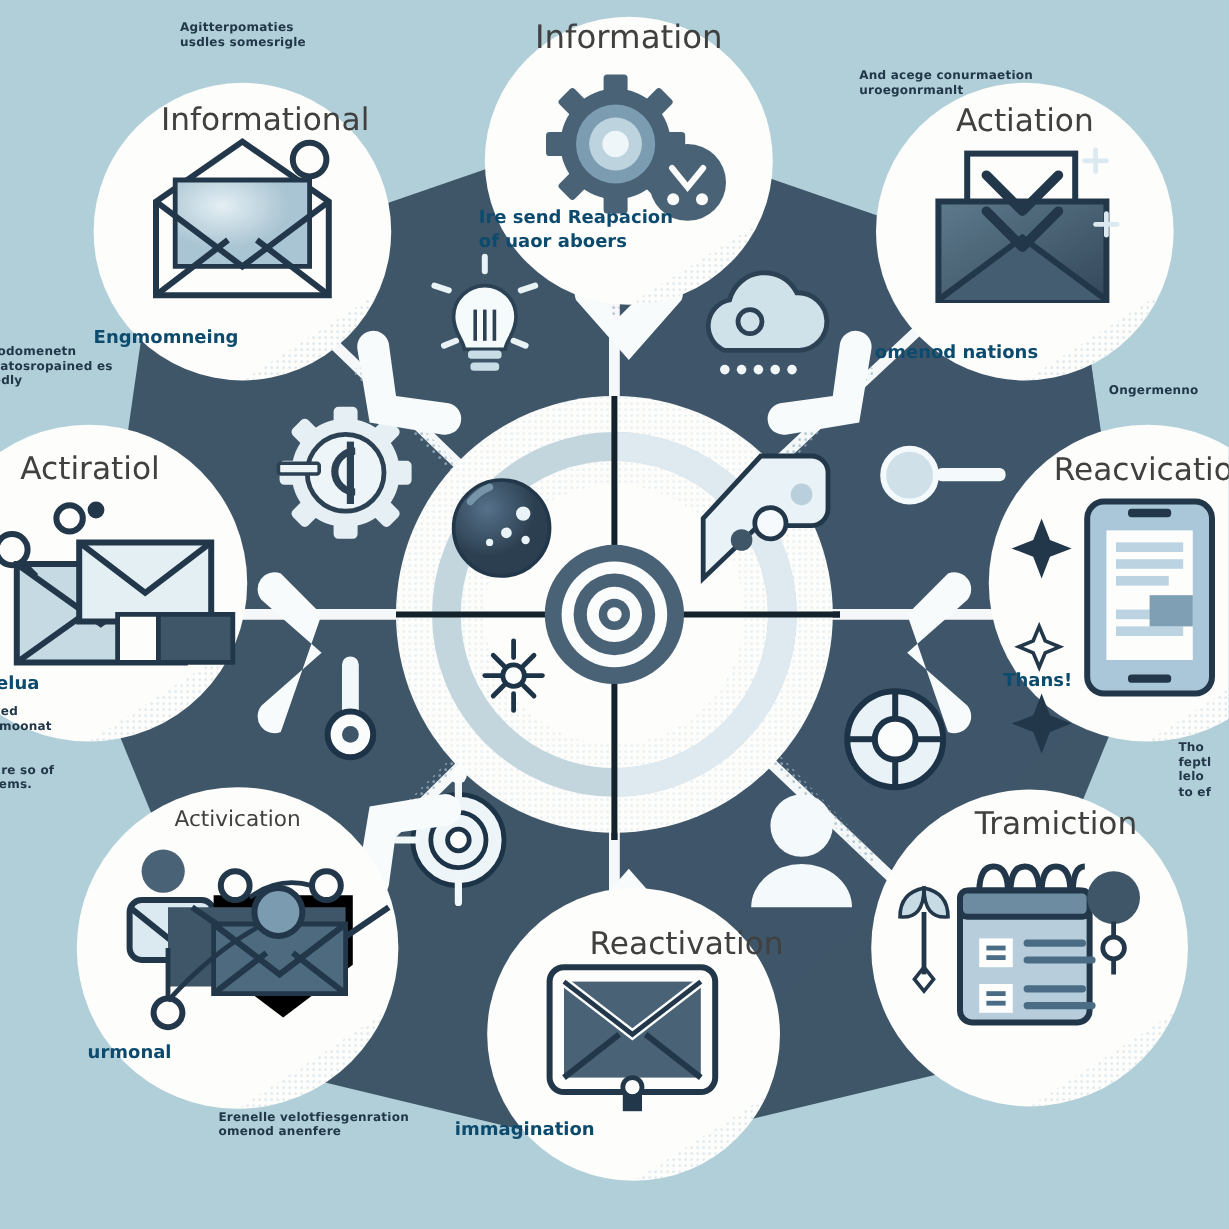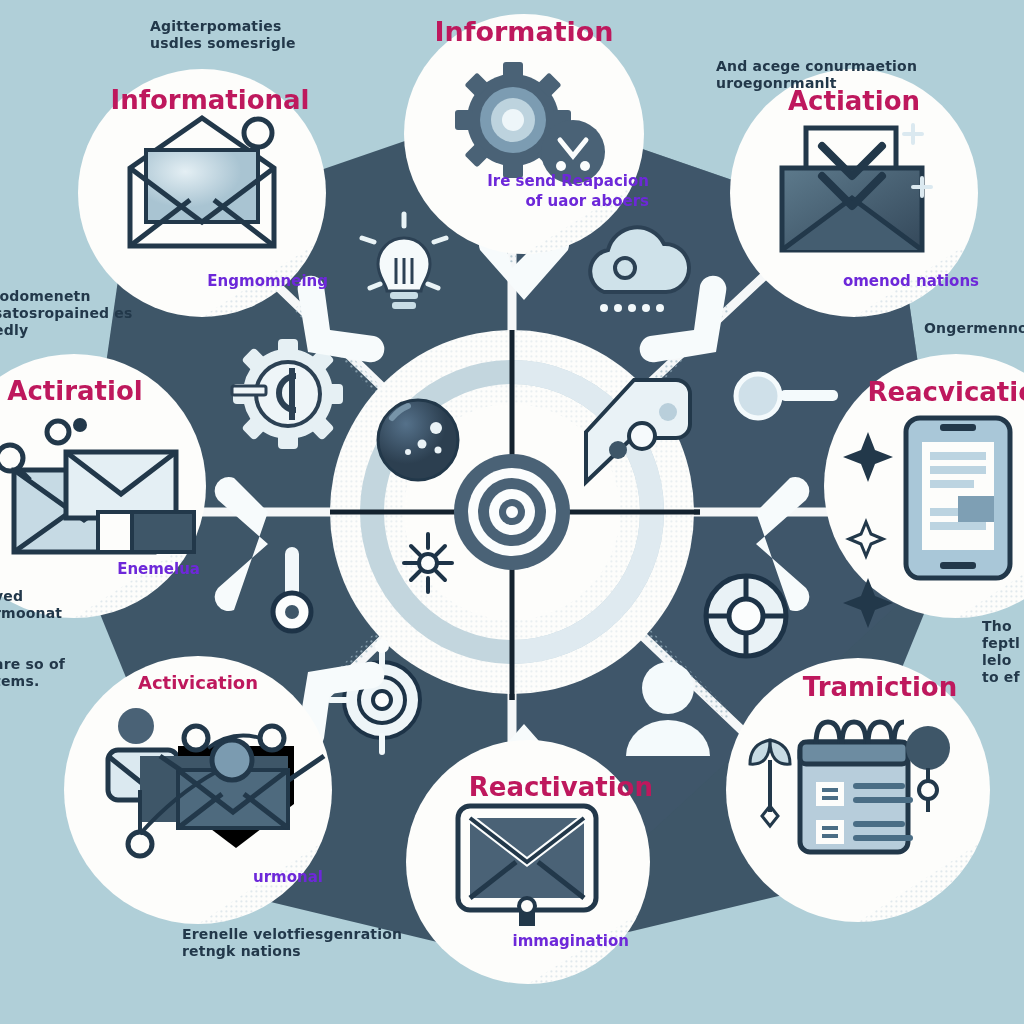--- a/index.html
+++ b/index.html
@@ -5,26 +5,26 @@
   html,body{margin:0;padding:0;background:#b0cfd8;}
   body{width:1024px;height:1024px;overflow:hidden;
        font-family:"DejaVu Sans","Liberation Sans",sans-serif;}
   #stage{position:relative;width:1024px;height:1024px;background:#b0cfd8;}
 
   svg.layer{position:absolute;left:0;top:0;width:1024px;height:1024px;}
 
   
   .ann{position:absolute;color:#22384a;font-weight:700;letter-spacing:.2px;
        line-height:1.22;white-space:pre-line;}
-  .ann.sm{font-size:14px;}
-
-  .node-title{position:absolute;color:#be185d;font-weight:700;
+  .ann.sm{font-size:10px;}
+
+  .node-title{position:absolute;color:#404040;font-weight:400;
               text-align:center;white-space:nowrap;}
-  .node-sub{position:absolute;color:#6d28d9;font-weight:700;
-            text-align:right;white-space:nowrap;font-size:15px;}
+  .node-sub{position:absolute;color:#0c4a6e;font-weight:700;
+            text-align:left;white-space:nowrap;font-size:15px;}
 </style>
 </head>
 <body>
 
 <div id="stage">
 
   <svg class="layer" viewBox="0 0 1024 1024">
     <defs>
       <radialGradient id="gEnvLight" cx="35%" cy="30%">
         <stop offset="0%" stop-color="#e4eff4"></stop>
@@ -405,29 +405,29 @@
         <path d="M770 806 l8 10 l-8 10 l-8-10 z" fill="none" stroke="#22384a" stroke-width="3"></path>
       </g>
       <g>
         <circle cx="928" cy="748" r="22" fill="#3e5668"></circle>
         <line x1="928" y1="768" x2="928" y2="812" stroke="#22384a" stroke-width="4"></line>
         <circle cx="928" cy="790" r="9" fill="#fdfdfb" stroke="#22384a" stroke-width="4"></circle>
       </g>
     </g>
   </svg>
 
-  <div class="node-title" style="left:85px;top:85px;width:250px;font-size:26px;">Informational</div>
+  <div class="node-title" style="left:96px;top:85px;width:250px;font-size:26px;">Informational</div>
   <div class="node-sub" style="left:78px;top:272px;width:250px;">Engmomneing</div>
 
   <div class="node-title" style="left:399px;top:16px;width:250px;font-size:27px;">Information</div>
   <div class="node-sub" style="left:399px;top:172px;width:250px;white-space:pre-line;line-height:1.3;">Ire send Reapacion
 of uaor aboers</div>
 
   <div class="node-title" style="left:729px;top:86px;width:250px;font-size:26px;">Actiation</div>
-  <div class="node-sub" style="left:729px;top:272px;width:250px;">omenod nations</div>
+  <div class="node-sub" style="left:729px;top:284px;width:250px;">omenod nations</div>
 
   <div class="node-title" style="left:-50px;top:376px;width:250px;font-size:26px;">Actiratiol</div>
   <div class="node-sub" style="left:-50px;top:560px;width:250px;">Enemelua</div>
 
   <div class="node-title" style="left:836px;top:377px;width:250px;font-size:26px;">Reacvication</div>
   <div class="node-sub" style="left:836px;top:558px;width:250px;">Thans!</div>
 
   <div class="node-title" style="left:73px;top:672px;width:250px;font-size:18px;">Activication</div>
   <div class="node-sub" style="left:73px;top:868px;width:250px;">urmonal</div>
 
@@ -448,15 +448,15 @@
 rmoonat
 l
 l
 are so of
 tems.</div>
   <div class="ann sm" style="left:982px;top:618px;">Tho
 feptl
 lelo
 to ef</div>
   <div class="ann sm" style="left:182px;top:926px;">Erenelle velotfiesgenration
-retngk nations</div>
+omenod anenfere</div>
 
 </div>
 
 </body></html>

